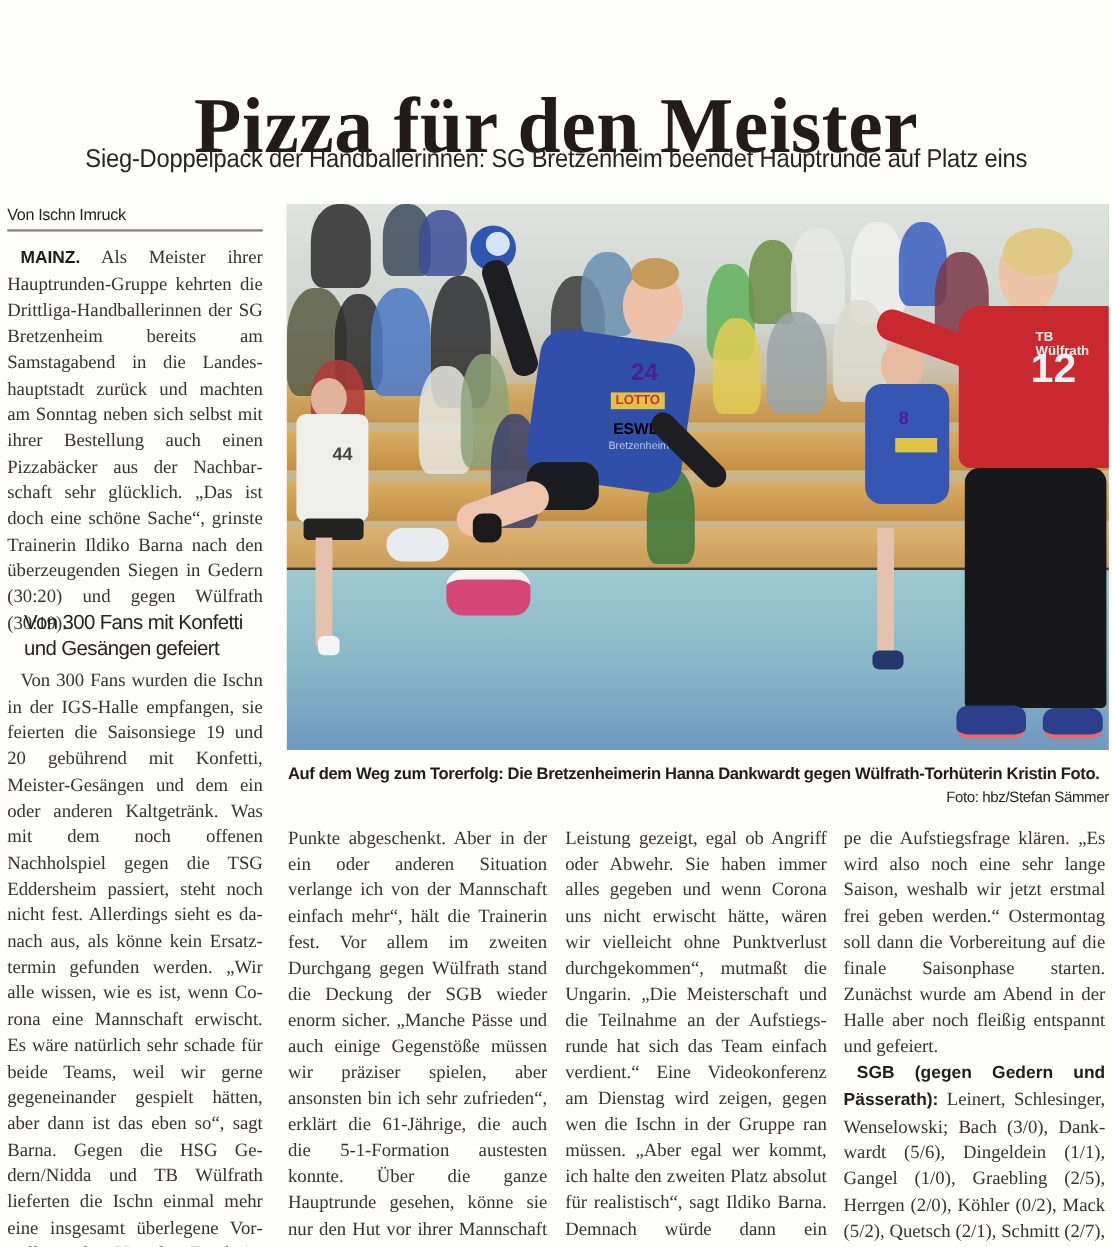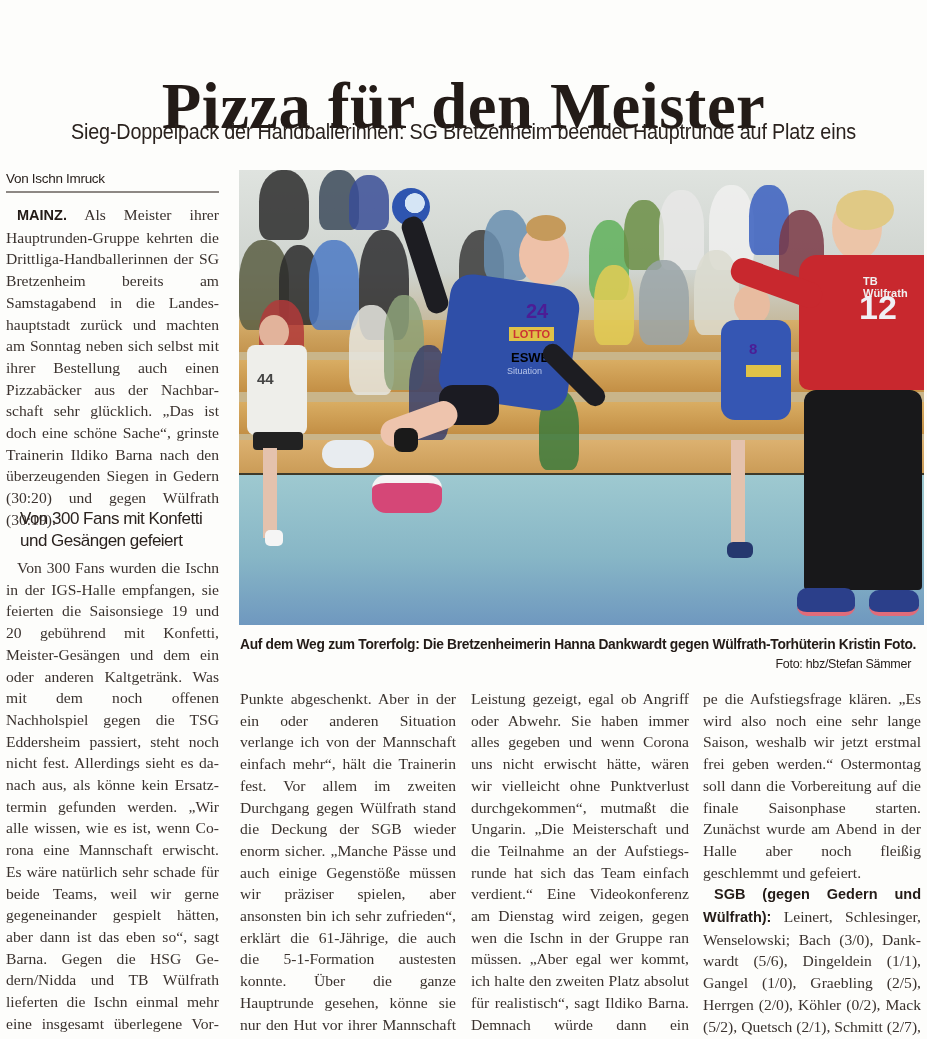--- a/index.html
+++ b/index.html
@@ -76,21 +76,21 @@
   .jersey-num { position:absolute; font-family:"Liberation Sans","DejaVu Sans",sans-serif; font-weight:bold; color:#4c1d95; }
   .sponsor { position:absolute; font-family:Liberation Sans, sans-serif; font-weight:bold; font-size:11px; }
 
   .caption {
     position: absolute; left: 240px; top: 636px; width: 684px;
     font-family: "Liberation Sans", "DejaVu Sans", sans-serif;
     font-weight: bold; font-size: 13.8px; line-height: 18px; color: #231b17;
     letter-spacing: -0.3px;
   }
   .credit {
-    position: absolute; right: 16px; top: 655px;
+    position: absolute; right: 3px; top: 655px;
     font-family: "Liberation Sans", "DejaVu Sans", sans-serif;
     font-size: 12.5px; line-height: 18px; color: #2a221e; letter-spacing: -0.3px;
   }
 </style>
 </head>
 <body>
 
 <h1 class="headline">Pizza für den Meister</h1>
 <div class="subhead">Sieg-Doppelpack der Handballerinnen: SG Bretzenheim beendet Hauptrunde auf Platz eins</div>
 
@@ -134,35 +134,35 @@
   <div class="crowd" style="left:470px;top:15px;width:45px;height:85px;background:#f0f0ee"></div>
   <div class="crowd" style="left:510px;top:15px;width:40px;height:70px;background:#3a5fc0"></div>
   <div class="crowd" style="left:540px;top:40px;width:45px;height:80px;background:#7a3845"></div>
   <div class="crowd" style="left:455px;top:80px;width:45px;height:85px;background:#dcdcd0"></div>
   <div class="crowd" style="left:400px;top:90px;width:50px;height:85px;background:#9aa5a8"></div>
   <div class="crowd" style="left:355px;top:95px;width:40px;height:80px;background:#e2cd55"></div>
   <div class="crowd" style="left:300px;top:220px;width:40px;height:80px;background:#3c7a3c"></div>
 
   <div class="head" style="left:20px;top:145px;width:30px;height:34px;background:#e2b39b"></div>
   <div style="position:absolute;left:8px;top:175px;width:60px;height:90px;background:#eeeeea;border-radius:8px"></div>
-  <div class="jersey-num" style="left:18px;top:200px;font-size:15px;color:#444">44</div>
+  <div class="jersey-num" style="left:38px;top:200px;font-size:15px;color:#444">44</div>
   <div style="position:absolute;left:14px;top:262px;width:50px;height:18px;background:#222;border-radius:4px"></div>
   <div style="position:absolute;left:24px;top:278px;width:14px;height:90px;background:#e4c2ad"></div>
   <div style="position:absolute;left:26px;top:360px;width:18px;height:16px;background:#f5f5f5;border-radius:5px"></div>
 
   <div class="head" style="left:153px;top:18px;width:38px;height:38px;background:radial-gradient(circle at 60% 40%,#d5e5f5 0 30%,#2e55b0 32%)"></div>
 
   <div style="position:absolute;left:175px;top:45px;width:22px;height:100px;background:#1d1d22;border-radius:10px;transform:rotate(-18deg)"></div>
   <div class="head" style="left:280px;top:55px;width:50px;height:60px;background:#eec1a8"></div>
   <div class="head" style="left:287px;top:45px;width:40px;height:26px;background:#c59a5b"></div>
   <div style="position:absolute;left:205px;top:110px;width:130px;height:125px;background:#2f4fa8;border-radius:22px;transform:rotate(8deg)"></div>
   <div class="jersey-num" style="left:287px;top:130px;font-size:20px">24</div>
   <div class="sponsor" style="left:270px;top:157px;background:#e0c248;color:#c33;padding:1px 4px">LOTTO</div>
   <div class="sponsor" style="left:272px;top:180px;color:#000000;font-size:13px">ESWE</div>
-  <div class="sponsor" style="left:268px;top:196px;color:#b8c6ea;font-size:9px;font-weight:normal">Situation</div>
+  <div class="sponsor" style="left:268px;top:196px;color:#b8c6ea;font-size:9px;font-weight:normal">Bretzenheim</div>
   <div style="position:absolute;left:325px;top:165px;width:20px;height:80px;background:#1d1d22;border-radius:10px;transform:rotate(-45deg)"></div>
   <div style="position:absolute;left:200px;top:215px;width:60px;height:40px;background:#1b1b22;border-radius:14px"></div>
   <div style="position:absolute;left:140px;top:240px;width:80px;height:28px;background:#eec4ad;border-radius:14px;transform:rotate(-20deg)"></div>
   <div style="position:absolute;left:155px;top:258px;width:24px;height:24px;background:#1a1a1a;border-radius:8px"></div>
   <div style="position:absolute;left:83px;top:270px;width:52px;height:28px;background:#e8ecf0;border-radius:14px"></div>
   <div style="position:absolute;left:133px;top:305px;width:70px;height:30px;background:#d54777;border-radius:14px;border-top:8px solid #f4f4f4"></div>
 
   <div class="head" style="left:495px;top:115px;width:36px;height:40px;background:#e8bca0"></div>
   <div style="position:absolute;left:482px;top:150px;width:70px;height:100px;background:#3556b3;border-radius:14px"></div>
   <div class="jersey-num" style="left:510px;top:170px;font-size:15px">8</div>
@@ -184,15 +184,15 @@
 <div class="caption">Auf dem Weg zum Torerfolg: Die Bretzenheimerin Hanna Dankwardt gegen Wülfrath-Torhüterin Kris­tin Foto.</div>
 <div class="credit">Foto: hbz/Stefan Sämmer</div>
 
 <div class="col col-b1">
   <p>Punkte abgeschenkt. Aber in der ein oder anderen Situation verlange ich von der Mann­schaft einfach mehr“, hält die Trainerin fest. Vor allem im zweiten Durchgang gegen Wülf­rath stand die Deckung der SGB wieder enorm sicher. „Manche Pässe und auch einige Gegen­stöße müssen wir präziser spie­len, aber ansonsten bin ich sehr zufrieden“, erklärt die 61-Jähri­ge, die auch die 5-1-Formation austesten konnte. Über die gan­ze Hauptrunde gesehen, könne sie nur den Hut vor ihrer Mann­schaft ziehen. „Die Mädels ha­ben wirklich eine überzeugende</p>
 </div>
 <div class="col col-b2">
   <p>Leistung gezeigt, egal ob Angriff oder Abwehr. Sie haben immer alles gegeben und wenn Corona uns nicht erwischt hätte, wären wir vielleicht ohne Punktverlust durchgekommen“, mutmaßt die Ungarin. „Die Meisterschaft und die Teilnahme an der Aufstiegs­runde hat sich das Team einfach verdient.“ Eine Videokonferenz am Dienstag wird zeigen, gegen wen die Ischn in der Gruppe ran müssen. „Aber egal wer kommt, ich halte den zweiten Platz ab­solut für realistisch“, sagt Ildiko Barna. Demnach würde dann ein Entscheidungsspiel gegen den Zweiten der anderen Grup­</p>
 </div>
 <div class="col col-b3">
-  <p>pe die Aufstiegsfrage klären. „Es wird also noch eine sehr lange Saison, weshalb wir jetzt erst­mal frei geben werden.“ Oster­montag soll dann die Vorberei­tung auf die finale Saisonphase starten. Zunächst wurde am Abend in der Halle aber noch fleißig geschlemmt und gefeiert.</p>
-  <p class="indent"><span class="roster-title">SGB (gegen Gedern und Wülf­rath):</span><span> Leinert, Schlesinger, Wen­selowski; Bach (3/0), Dank­wardt (5/6), Dingeldein (1/1), Gangel (1/0), Graebling (2/5), Herrgen (2/0), Köhler (0/2), Mack (5/2), Quetsch (2/1), Schmitt (2/7), Schneiders (0/1), Stolle (3/0), Weber (4/5).</span></p>
+  <p>pe die Aufstiegsfrage klären. „Es wird also noch eine sehr lange Saison, weshalb wir jetzt erst­mal frei geben werden.“ Oster­montag soll dann die Vorberei­tung auf die finale Saisonphase starten. Zunächst wurde am Abend in der Halle aber noch fleißig entspannt und gefeiert.</p>
+  <p class="indent"><span class="roster-title">SGB (gegen Gedern und Pässe­rath):</span><span> Leinert, Schlesinger, Wen­selowski; Bach (3/0), Dank­wardt (5/6), Dingeldein (1/1), Gangel (1/0), Graebling (2/5), Herrgen (2/0), Köhler (0/2), Mack (5/2), Quetsch (2/1), Schmitt (2/7), Schneiders (0/1), Stolle (3/0), Weber (4/5).</span></p>
 </div>
 
 </body></html>

